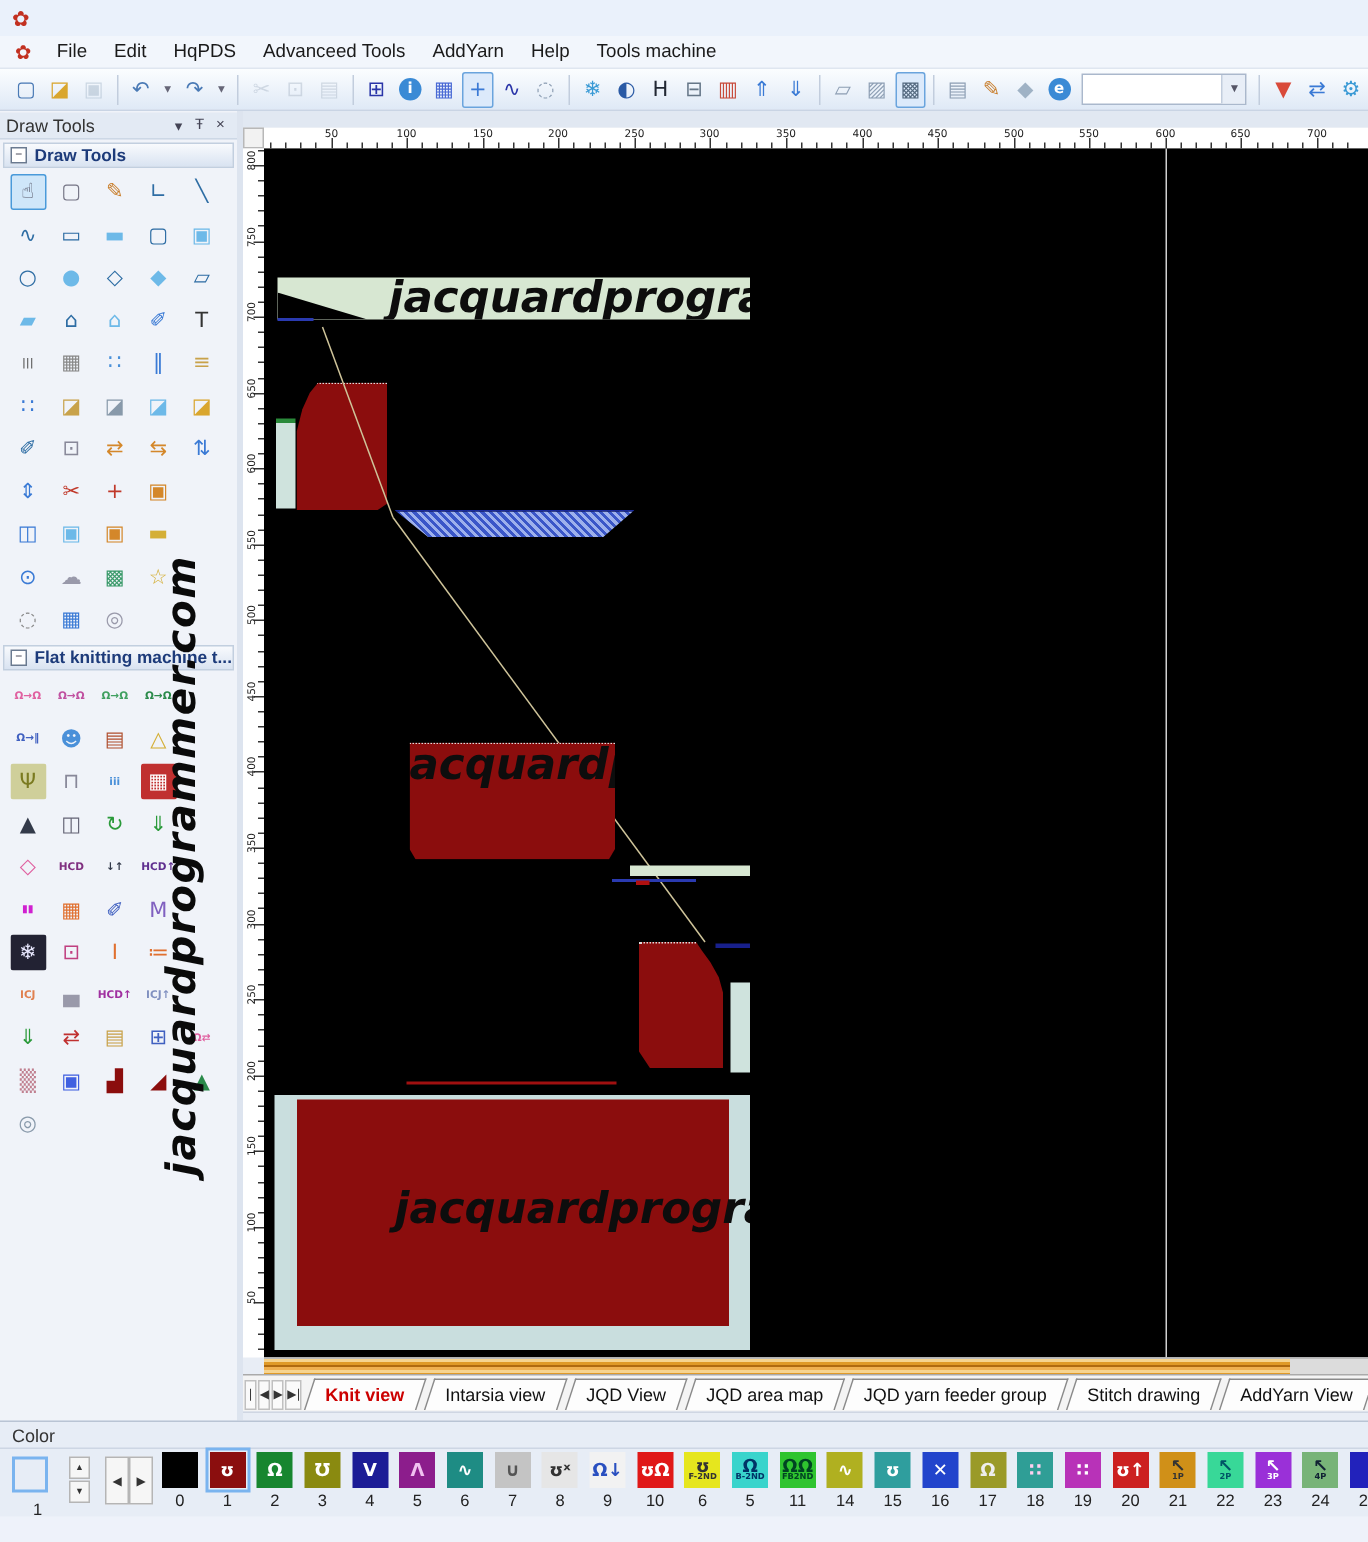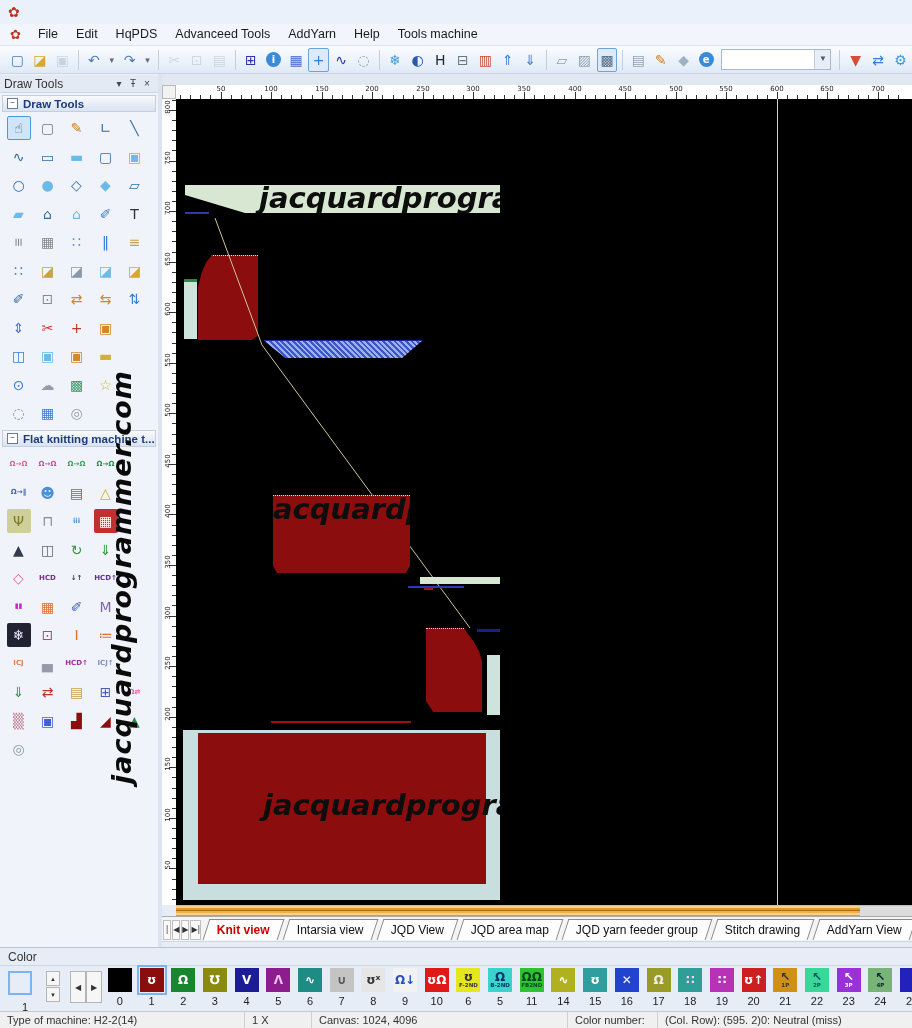--- a/index.html
+++ b/index.html
@@ -932,21 +932,14 @@
         </div>
         <div class="sw-cell">
           <div class="sw" style="background: rgb(34, 34, 187); color: rgb(255, 255, 255);">
             <span class="g"></span>
           </div>
           <div class="sw-num">25</div>
         </div>
       </div>
   </div>
 
-  <div id="statusbar" class="abs">
-    <div class="st-fld" style="width:245px;">Type of machine: H2-2(14)</div>
-    <div class="st-fld" style="width:67px;">1 X</div>
-    <div class="st-fld" style="width:256px;">Canvas: 1024, 4096</div>
-    <div class="st-fld" style="width:90px;">Color number:</div>
-    <div class="st-fld" style="flex:1;border-right:none;">(Col. Row): (595. 2)0: Neutral (miss)</div>
-  </div>
 
 </div>
 
 </body></html>

